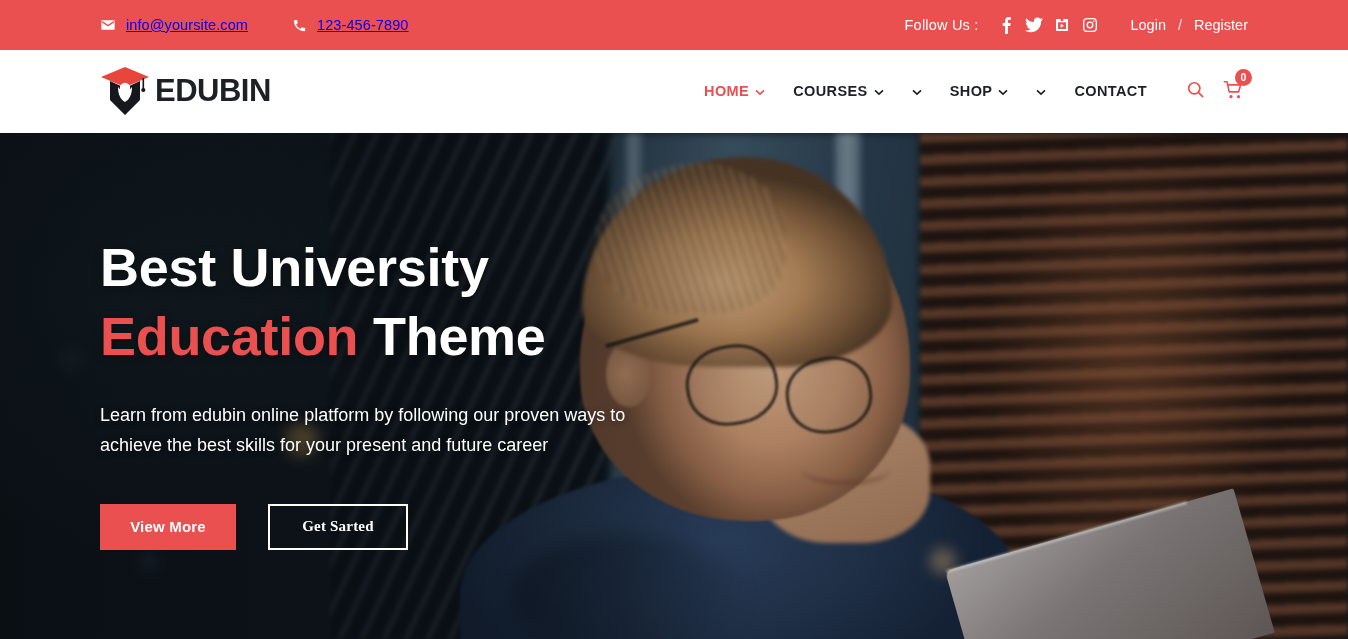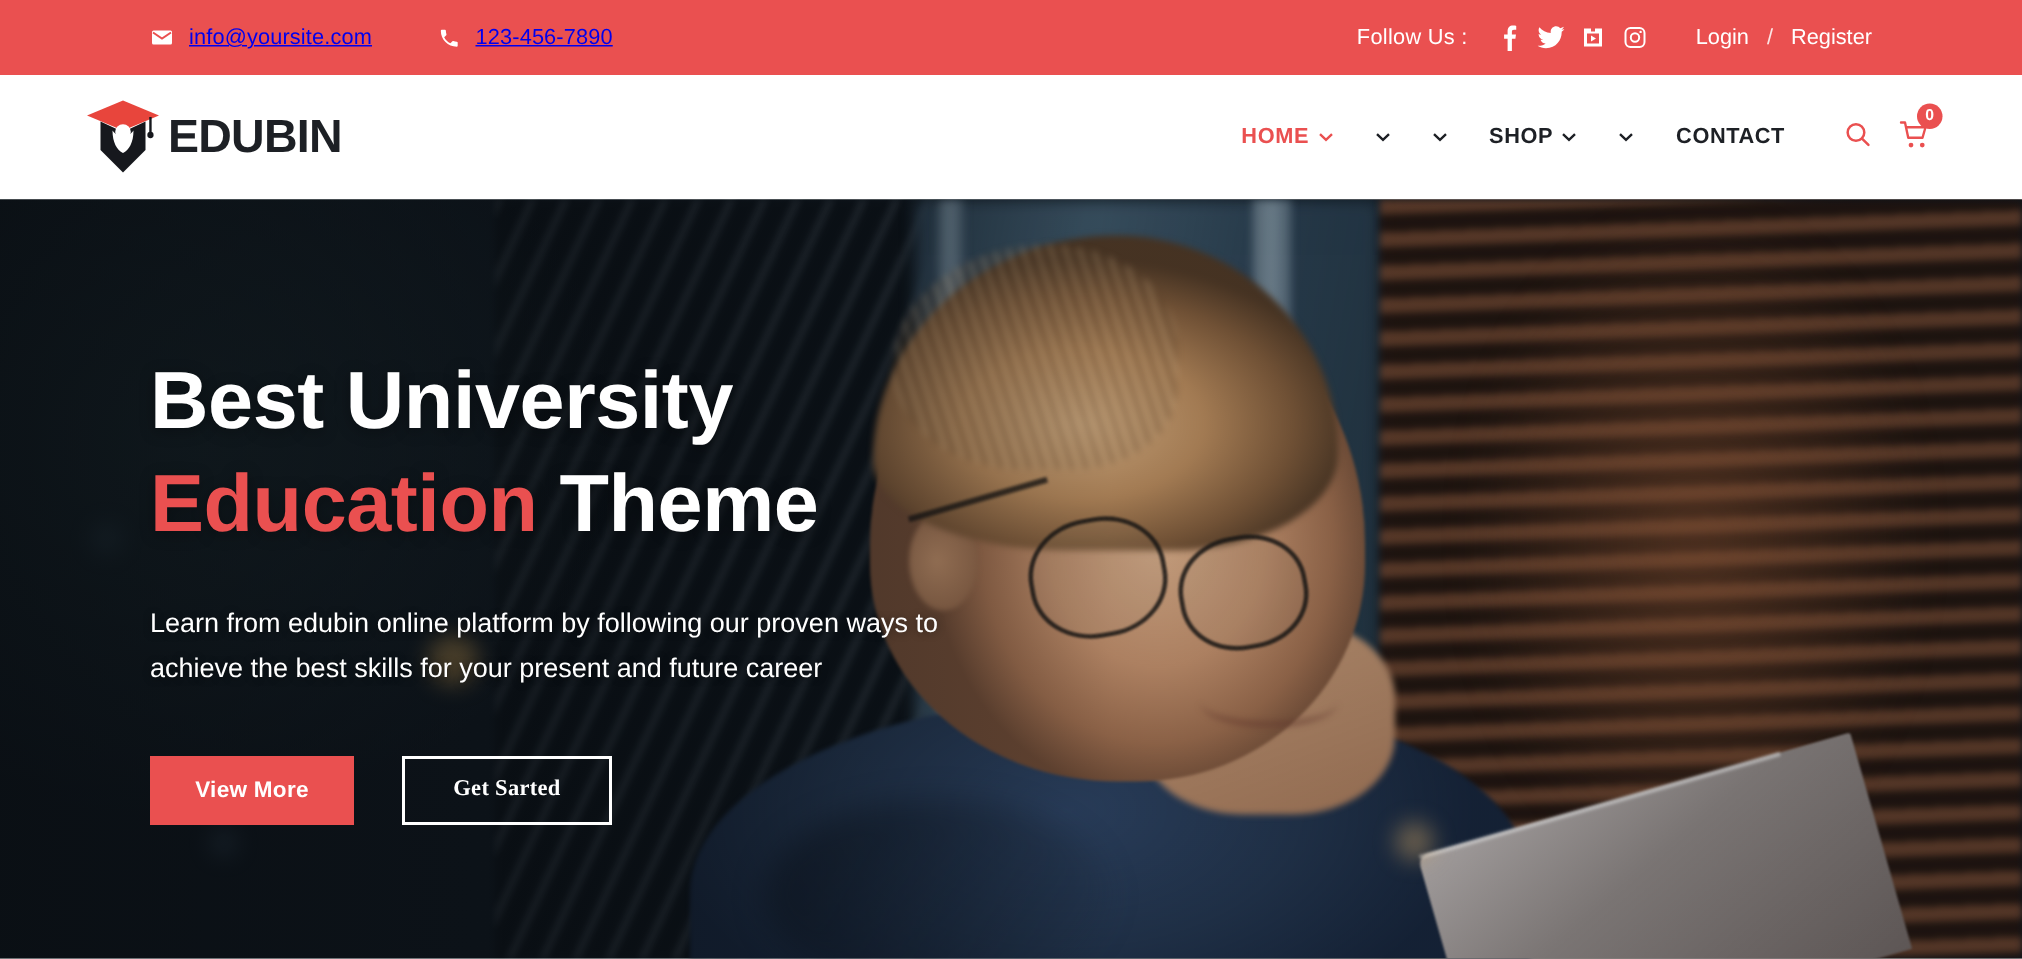--- a/index.html
+++ b/index.html
@@ -29,21 +29,21 @@
     width:28px; height:24px; display:flex; align-items:center; justify-content:center;
     color:#fff; text-decoration:none;
   }
   .auth{ display:flex; align-items:center; gap:0; margin-left:26px; }
   .auth a{ color:#fff; text-decoration:none; font-size:14.5px; }
   .auth .sep{ margin:0 12px; opacity:.85; }
 
   
   .header{
     height:83px; background:#fff; display:flex; align-items:center;
-    padding:0 56px; position:relative;
+    padding:0 99px; position:relative;
     border-bottom:1px solid #fff;
   }
   .logo{ display:flex; align-items:center; gap:4px; text-decoration:none;}
   .logo-mark{ width:52px; height:54px; position:relative; display:block;}
   .logo-text{
     font-size:31px; font-weight:bold; color:#1d2025; letter-spacing:-0.5px;
     font-family:"Liberation Sans", sans-serif;
   }
 
   .nav{ margin-left:auto; display:flex; align-items:center; }
@@ -321,20 +321,21 @@
           <span>HOME</span>
           <span class="caret">
             <svg width="10" height="7" viewBox="0 0 10 7" fill="none" stroke="currentColor" stroke-width="1.6">
                 <path d="M1 1.4 L5 5.2 L9 1.4"></path>
               </svg>
           </span>
         </a>
       </li>
       <li>
         <a href="#" class="nav-link">
+          <span>COURSES</span>
           <span class="caret">
             <svg width="10" height="7" viewBox="0 0 10 7" fill="none" stroke="currentColor" stroke-width="1.6">
                 <path d="M1 1.4 L5 5.2 L9 1.4"></path>
               </svg>
           </span>
         </a>
       </li>
       <li>
         <a href="#" class="nav-link">
           <span class="caret">

